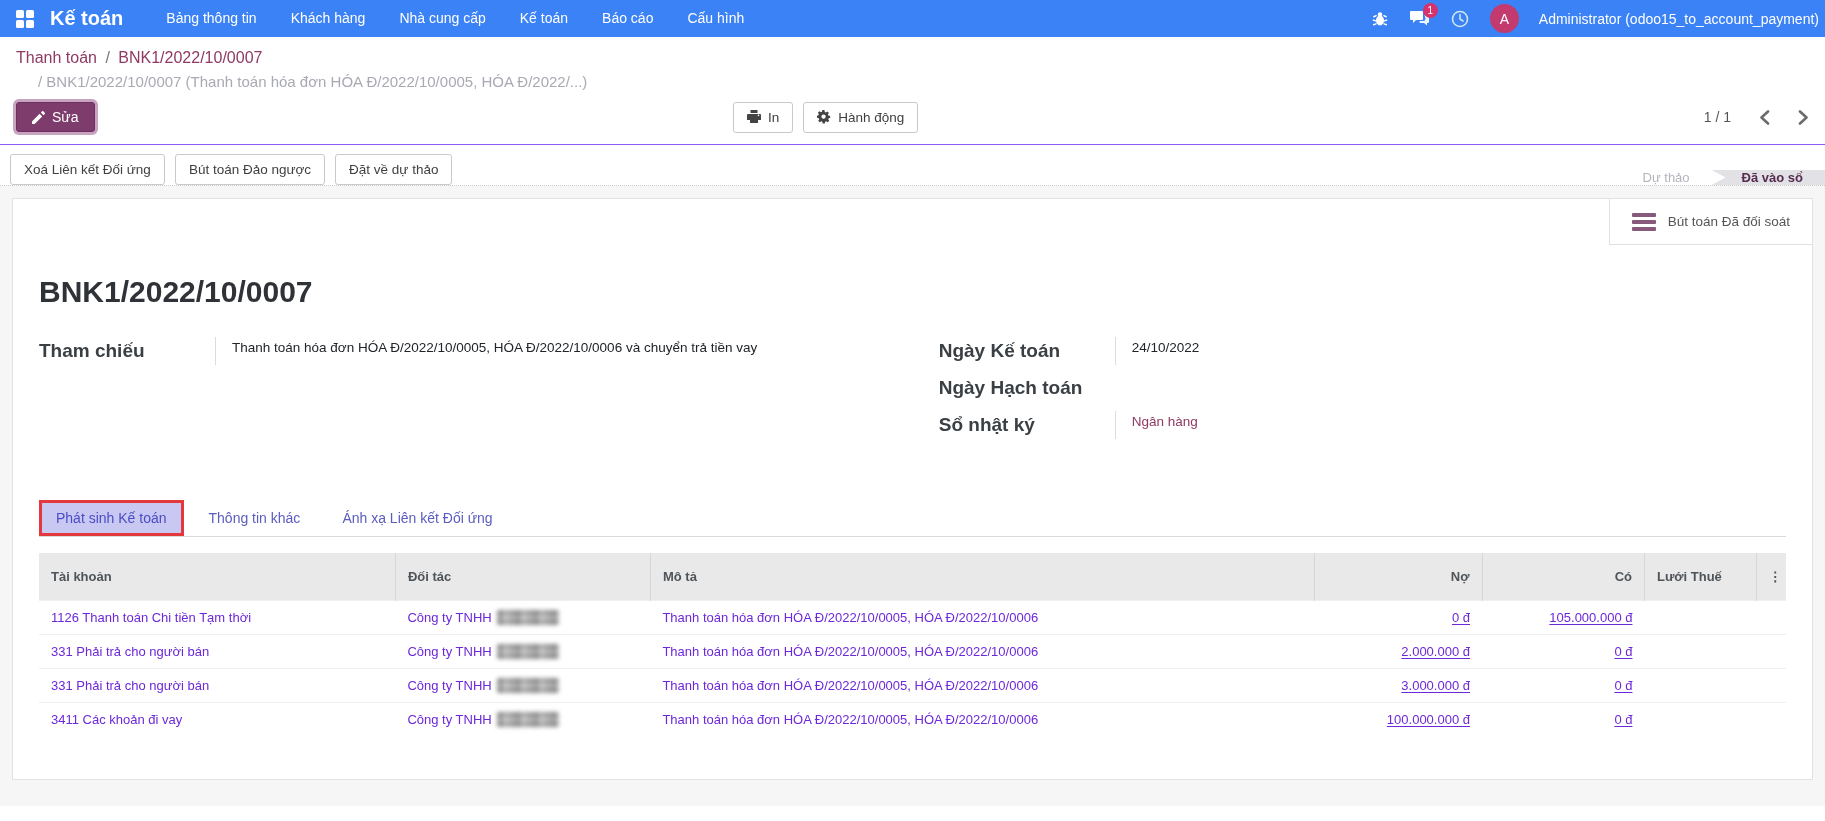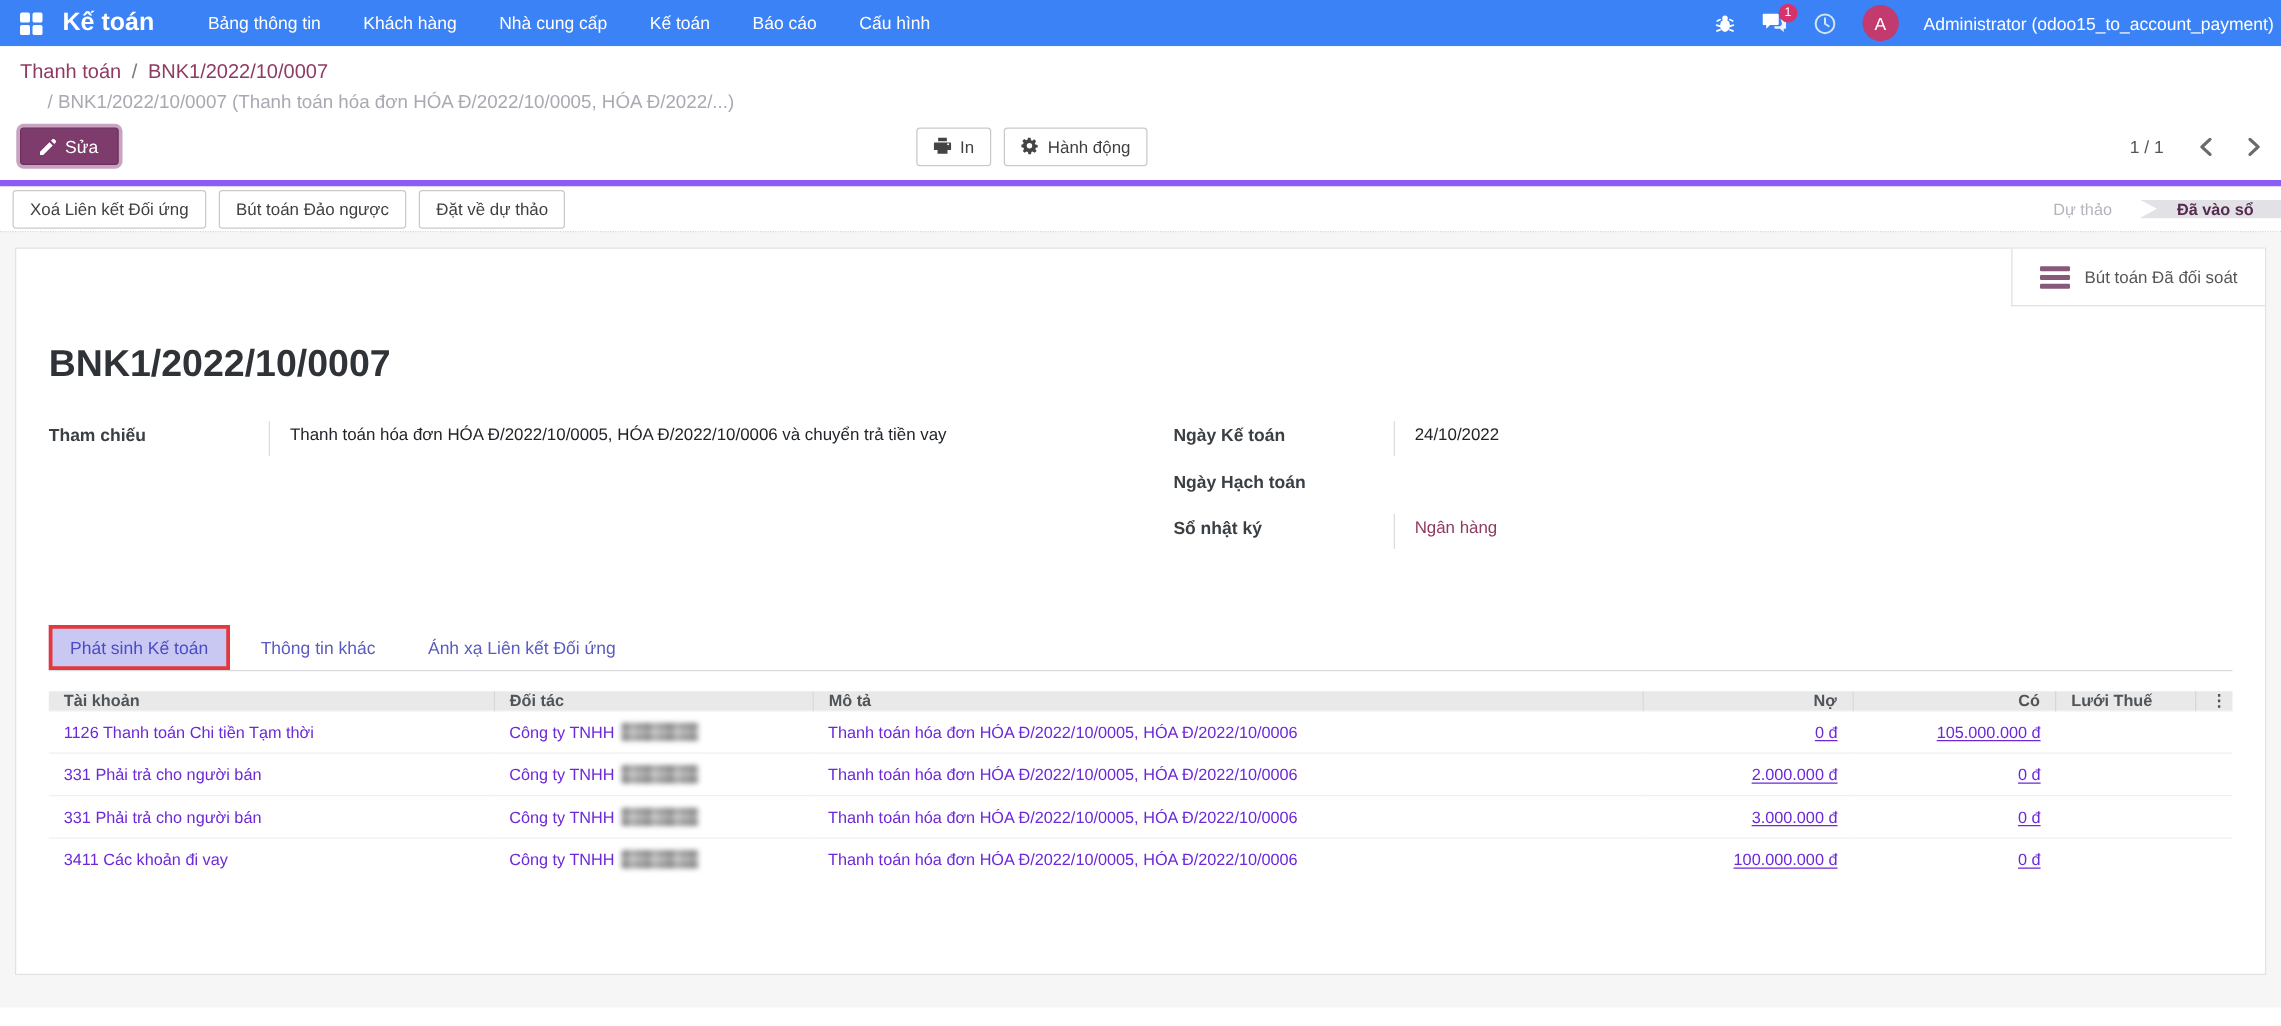--- a/index.html
+++ b/index.html
@@ -47,21 +47,21 @@
   }
   .center-buttons { position: absolute; left: 733px; display: flex; gap: 10px; }
   .btn-outline {
     background: #fff; border: 1px solid #C9C9C9; border-radius: 3px; color: #404040;
     font-size: 13.5px; padding: 7px 13px; cursor: pointer; display: flex; align-items: center; gap: 7px;
   }
   .pager { margin-left: auto; display: flex; align-items: center; gap: 28px; color: #555; font-size: 14px; }
   .pager .chev { cursor: pointer; display:flex; align-items:center; }
   
   .statusbar {
-    display: flex; align-items: center; border-top: 5px solid #8b5cf6;
+    display: flex; align-items: flex-end; border-top: 1px solid #8b5cf6;
     border-bottom: 1px dotted #C9C9C9; background: #fff; padding-left: 10px; height: 42px;
   }
   .sb-buttons { display: flex; gap: 10px; align-items: center; }
   .sb-states { margin-left: auto; display: flex; align-items: stretch; }
   .state-inactive { color: #B4B4BE; font-size: 13px; display:flex; align-items:center; padding: 0 22px; cursor:pointer; }
   .state-active {
     background: #E2E2E6; color: #562B50; font-weight: bold; font-size: 13px;
     display: flex; align-items: center; padding: 0 22px 0 30px; cursor: pointer;
     clip-path: polygon(0 0, 14px 50%, 0 100%, 100% 100%, 100% 0);
   }
@@ -75,35 +75,35 @@
     font-size: 13.5px; color: #555; cursor: pointer; background:#fff;
   }
   .bars { display: flex; flex-direction: column; gap: 3px; }
   .bars span { width: 24px; height: 4px; background: #875A7B; border-radius: 1px; display:block; }
   .sheet-title { font-size: 30px; font-weight: 600; color: #2F3338; padding: 30px 26px 0 26px; }
   
   .fields { display: flex; padding: 28px 26px 0 26px; }
   .fgroup { width: 48%; }
   .fgroup.right { margin-left: auto; width: 48.5%; }
   .frow { display: flex; min-height: 37px; align-items: flex-start; }
-  .flabel { width: 176px; flex: 0 0 176px; font-size: 14px; font-weight: bold; color: #3A3F44; padding-top: 3px; }
+  .flabel { width: 176px; flex: 0 0 176px; font-size: 19px; font-weight: bold; color: #3A3F44; padding-top: 3px; }
   .fvalue { font-size: 13.5px; color: #212529; border-left: 1px solid #DCDCDC; padding: 3px 0 0 16px; min-height: 28px; flex: 1; }
   .fvalue.link { color: #8F3A62; cursor: pointer; }
   
   .tabs { display: flex; align-items: flex-end; margin: 52px 26px 0 26px; border-bottom: 1px solid #D8DADD; gap: 8px; }
   .tab { font-size: 14px; color: #5B5CC0; padding: 10px 17px; cursor: pointer; white-space: nowrap; }
   .tab.active {
     background: #C9C8F3; color: #4B4CC5;
     border: 3px solid #E4393C; padding: 7px 14px;
   }
   
   .grid-table { width: calc(100% - 52px); margin: 16px 26px 0 26px; border-collapse: collapse; table-layout: fixed; }
   .grid-table th {
     background: #E9E9E9; color: #4F5459; font-size: 13px; font-weight: bold; text-align: left;
-    padding: 0 12px; border-right: 1px solid #D7D7D7; cursor: pointer; white-space: nowrap;
+    padding: 16px 12px; border-right: 1px solid #D7D7D7; cursor: pointer; white-space: nowrap;
   }
   .grid-table th:last-child { border-right: none; }
   .grid-table th.num, .grid-table td.num { text-align: right; }
   .grid-table td { font-size: 13px; color: #6d28d9; padding: 9px 12px; border-top: 1px solid #EFEFEF; white-space: nowrap; overflow: hidden; cursor: pointer; }
   .grid-table tr.total td { background: #EAEAEA; font-weight: bold; border-top: 1px solid #DDDDDD; cursor: default; }
   .amt { text-decoration: underline; text-underline-offset: 2px; }
   .dots { color: #00808F; font-size: 15px; font-weight: bold; cursor: pointer; text-align: center; }
   .redact {
     display: inline-block; width: 62px; height: 15px; vertical-align: text-bottom; margin-left: 5px;
     background: repeating-linear-gradient(90deg,#b9b9b9 0 6px,#dedede 6px 12px,#cacaca 12px 18px),

